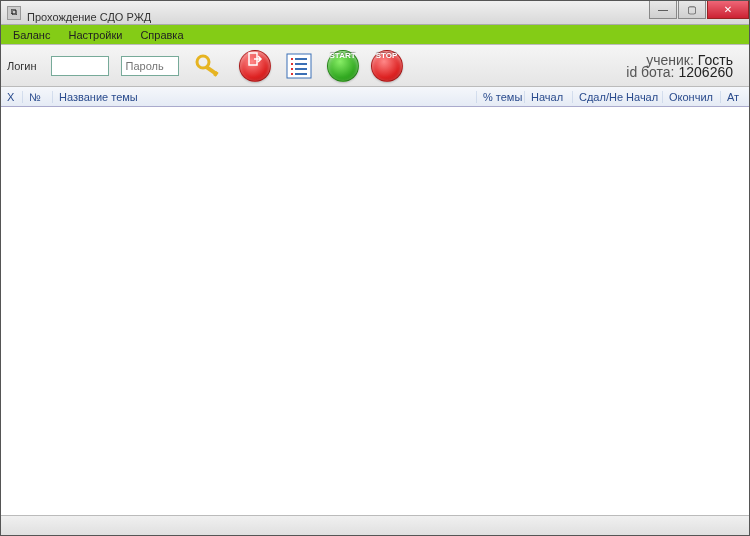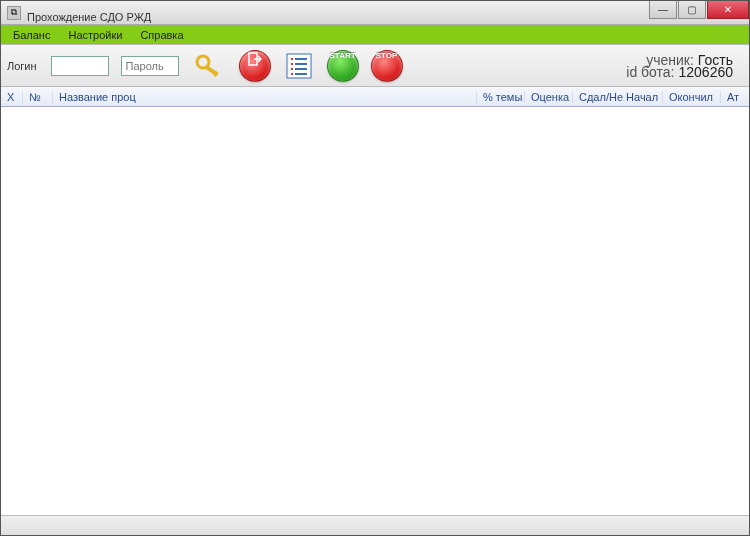--- a/index.html
+++ b/index.html
@@ -265,23 +265,23 @@
         <span class="info-label">id бота:</span>
         <span class="info-value">1206260</span>
       </div>
     </div>
 
   </div>
 
   <div class="header-row">
     <div class="hcell" style="width:22px">Х</div>
     <div class="hcell" style="width:30px">№</div>
-    <div class="hcell" style="flex:1">Название проц</div>
+    <div class="hcell" style="flex:1">Название темы</div>
     <div class="hcell" style="width:48px">% темы</div>
-    <div class="hcell" style="width:48px">Оценка</div>
+    <div class="hcell" style="width:48px">Начал</div>
     <div class="hcell" style="width:90px">Сдал/Не Начал</div>
     <div class="hcell" style="width:58px">Окончил</div>
     <div class="hcell" style="width:28px;border-right:none">Ат</div>
   </div>
 
   <div class="content"></div>
 
   <div class="statusbar"></div>
 </div>
 

